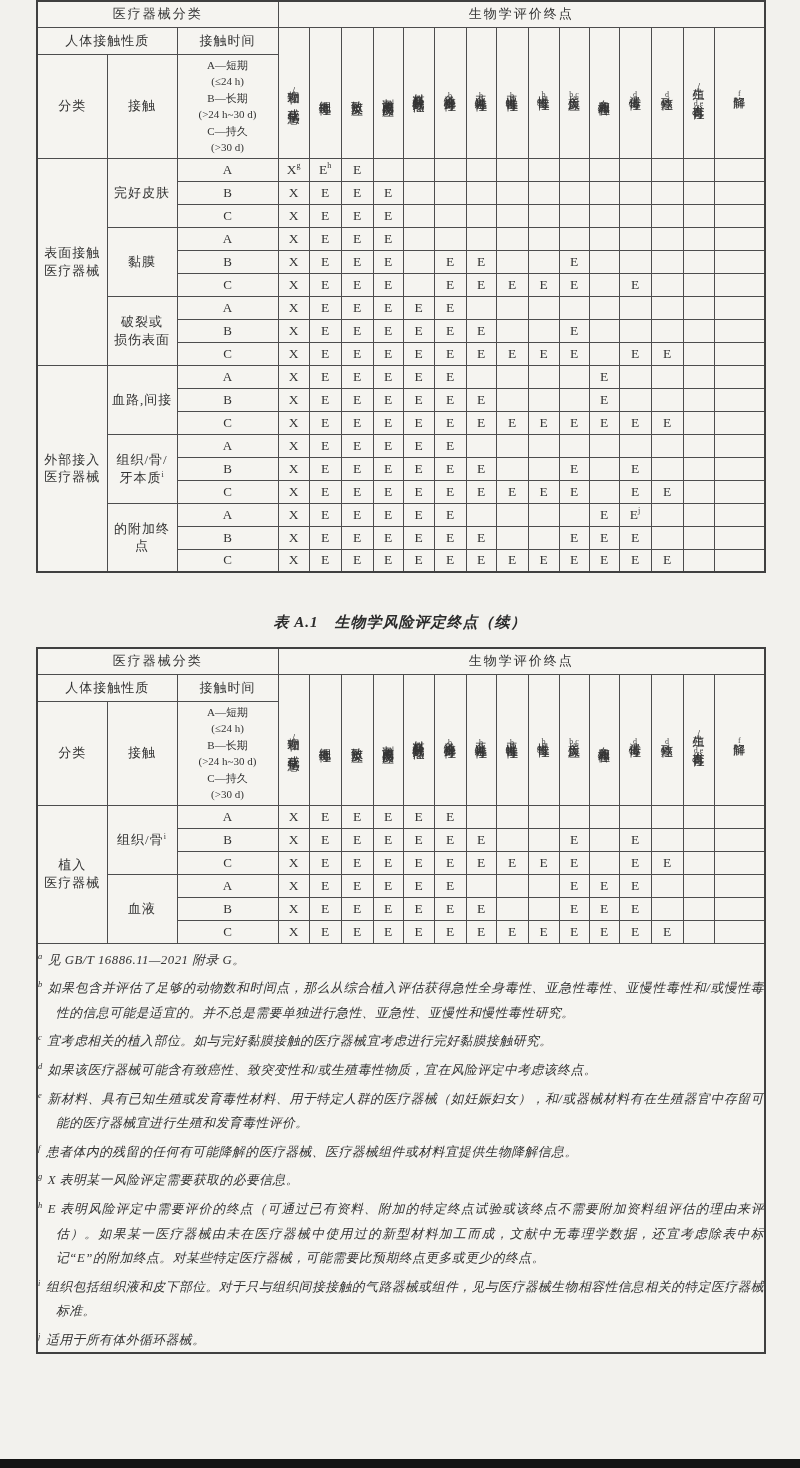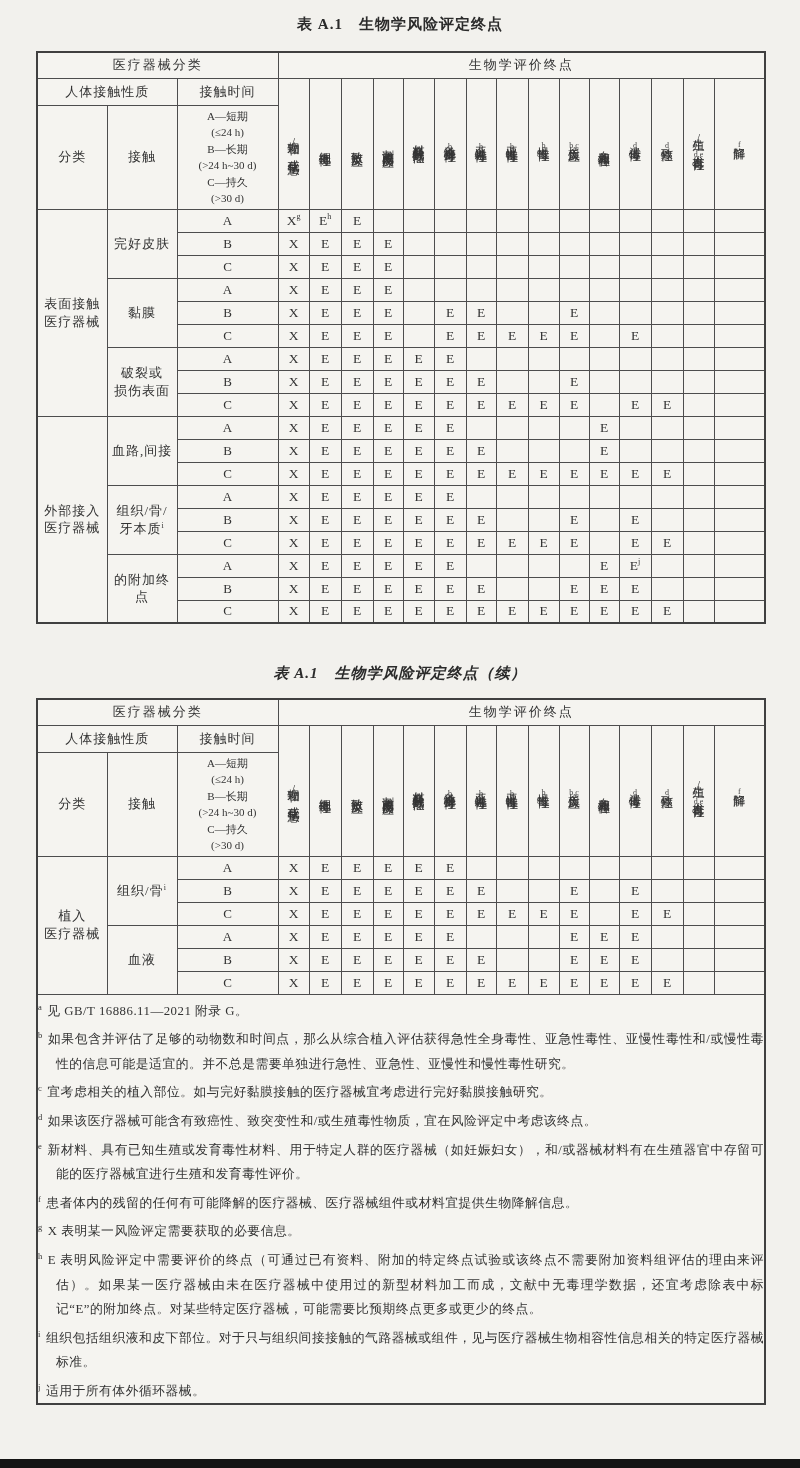--- a/index.html
+++ b/index.html
@@ -32,30 +32,29 @@
     writing-mode:vertical-rl;text-orientation:upright;
     font-size:12px;letter-spacing:1px;line-height:1;white-space:nowrap;
   }
   .vsup{font-size:8px;line-height:8px;margin-top:1px;color:#444;}
   .mark{font-size:13.5px;font-family:"Liberation Serif","DejaVu Serif",serif;}
   .mark sup, .rowlabel sup{font-size:8px;}
   .duration{font-size:13px;}
   td.fncell{padding:12px 22px 14px 20px;text-align:left;vertical-align:top;}
   .fn{
     font-size:12.8px;line-height:24.4px;color:#333;
-    padding-left:18px;text-indent:-18px;letter-spacing:0.5px;text-align:justify;
+    padding-left:18px;text-indent:-18px;letter-spacing:0.5px;text-align:justify;font-style:italic;
   }
   .fn sup{font-size:8.5px;margin-right:5px;}
   .bottom-bar{position:absolute;left:0;bottom:0;width:800px;height:9px;background:#141414;}
 </style>
 </head>
 <body>
 
 <div class="sheet">
-  <div class="table-title">表 A.1　生物学风险评定终点</div>
   <div id="table1-slot">
       <table class="riskmap">
         <colgroup>
           <col style="width: 70px;">
           <col style="width: 70px;">
           <col style="width: 101px;">
           <col style="width: 31px;">
           <col style="width: 32px;">
           <col style="width: 32px;">
           <col style="width: 30px;">

